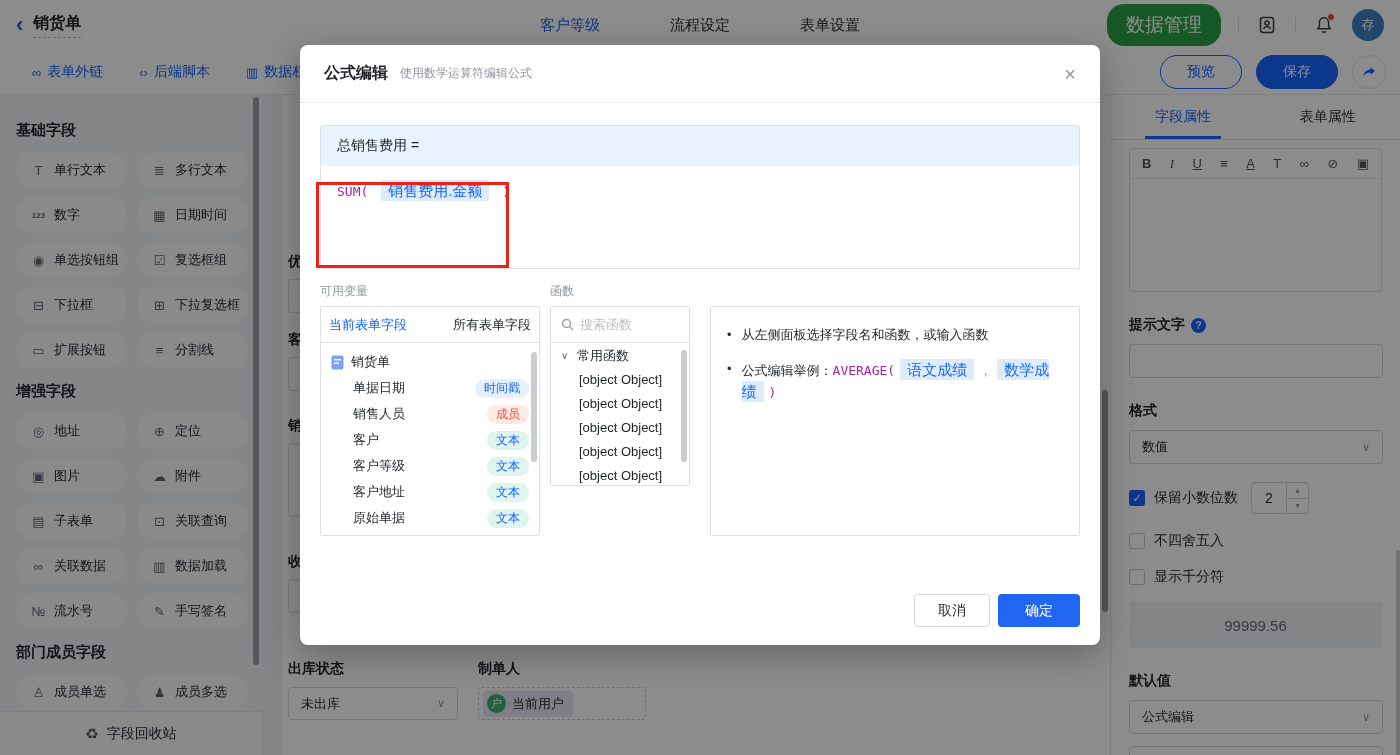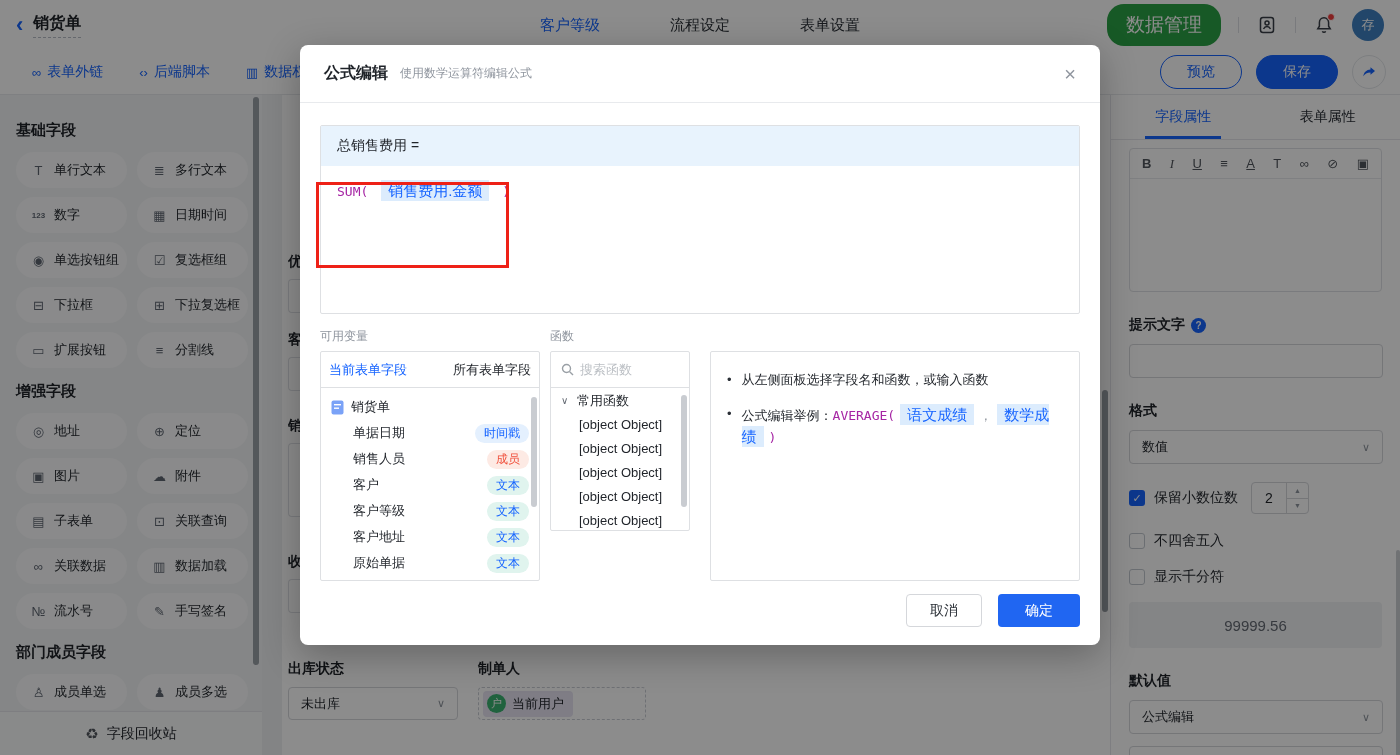--- a/index.html
+++ b/index.html
@@ -97,21 +97,21 @@
   .fx-btn{margin:12px 18px 0;width:254px;height:34px;border:1px solid var(--border2);border-radius:4px;background:#fff;display:flex;align-items:center;justify-content:center;gap:7px;font-size:14px;color:#2a2f36;cursor:pointer;}
   .props-thumb{position:absolute;right:0;top:455px;width:4px;height:280px;border-radius:2px;background:#cdd0d4;}
   
   .overlay{position:absolute;inset:0;background:rgba(0,0,0,0.45);z-index:40;}
   .modal{position:absolute;left:300px;top:45px;width:800px;height:600px;background:#fff;border-radius:8px;z-index:50;box-shadow:0 10px 36px rgba(0,0,0,.28);}
   .m-header{height:58px;display:flex;align-items:center;padding:0 24px;border-bottom:1px solid #e8eaed;}
   .m-title{font-size:16px;font-weight:bold;}
   .m-subtitle{font-size:12px;color:var(--sub);margin-left:12px;}
   .m-close{margin-left:auto;color:#8f959e;font-size:20px;line-height:1;cursor:pointer;}
   .m-body{padding:22px 20px 0;position:relative;}
-  .formula-box{height:189px;border:1px solid var(--border);border-radius:2px;overflow:hidden;background:#fff;}
+  .formula-box{height:144px;border:1px solid var(--border);border-radius:2px;overflow:hidden;background:#fff;}
   .formula-head{height:40px;background:#e8f3fd;display:flex;align-items:center;padding:0 16px;font-size:14px;}
   .formula-body{padding:16px;font-family:"DejaVu Sans Mono",monospace;font-size:13px;}
   .kw{color:var(--purple);font-family:"DejaVu Sans Mono",monospace;}
   .fchip{background:#dcecfd;color:var(--primary);border-radius:0;padding:2px 7px;margin:0 5px;font-family:"Liberation Sans","DejaVu Sans",sans-serif;font-size:15px;cursor:pointer;}
   .annotation{position:absolute;left:16px;top:79px;width:193px;height:86px;border:3px solid #ee2117;z-index:6;pointer-events:none;}
   .panel-labels{display:flex;margin-top:14px;font-size:12px;color:var(--sub);}
   .panel-labels span:nth-child(1){width:230px;}
   .panel-row{display:flex;margin-top:6px;gap:0;}
   .vars-box{width:220px;height:230px;border:1px solid var(--border);border-radius:2px;margin-right:10px;position:relative;overflow:hidden;background:#fff;}
   .vtabs{height:36px;display:flex;border-bottom:1px solid var(--border);gap:30px;}
@@ -130,21 +130,21 @@
   .search-row{height:36px;border-bottom:1px solid var(--border);display:flex;align-items:center;gap:6px;padding:0 10px;}
   .search-row input{border:none;outline:none;width:90px;font-size:13px;font-family:inherit;}
   .search-row input::placeholder{color:#bbbfc4;}
   .fn-group{display:flex;align-items:center;gap:6px;height:25px;padding:0 10px;font-size:13px;cursor:pointer;}
   .fn-arrow{color:#646a73;font-size:10px;width:10px;flex:none;}
   .fn-item{height:24px;line-height:24px;padding-left:28px;font-size:13px;cursor:pointer;}
   .f-thumb{position:absolute;right:2px;top:43px;width:6px;height:112px;border-radius:3px;background:#c9ccd1;}
   .tips-box{width:370px;height:230px;border:1px solid var(--border);border-radius:2px;padding:18px 16px;background:#fff;}
   .tip-line{display:flex;gap:10px;font-size:13px;margin-bottom:14px;line-height:1.5;}
   .bullet{color:#2a2f36;flex:none;}
-  .m-footer{position:absolute;right:20px;bottom:18px;display:flex;gap:16px;}
+  .m-footer{position:absolute;right:20px;bottom:18px;display:flex;gap:8px;}
   .btn-cancel{width:76px;height:33px;border:1px solid var(--border2);border-radius:4px;background:#fff;font-size:14px;color:#2a2f36;cursor:pointer;font-family:inherit;}
   .btn-ok{width:82px;height:33px;border:none;border-radius:4px;background:#2066f2;color:#fff;font-size:14px;cursor:pointer;font-family:inherit;}
 </style>
 </head>
 <body>
 
 <div class="topbar">
   <span class="back">
     <span class="chev">‹</span>
     <span class="ttl">销货单</span>

